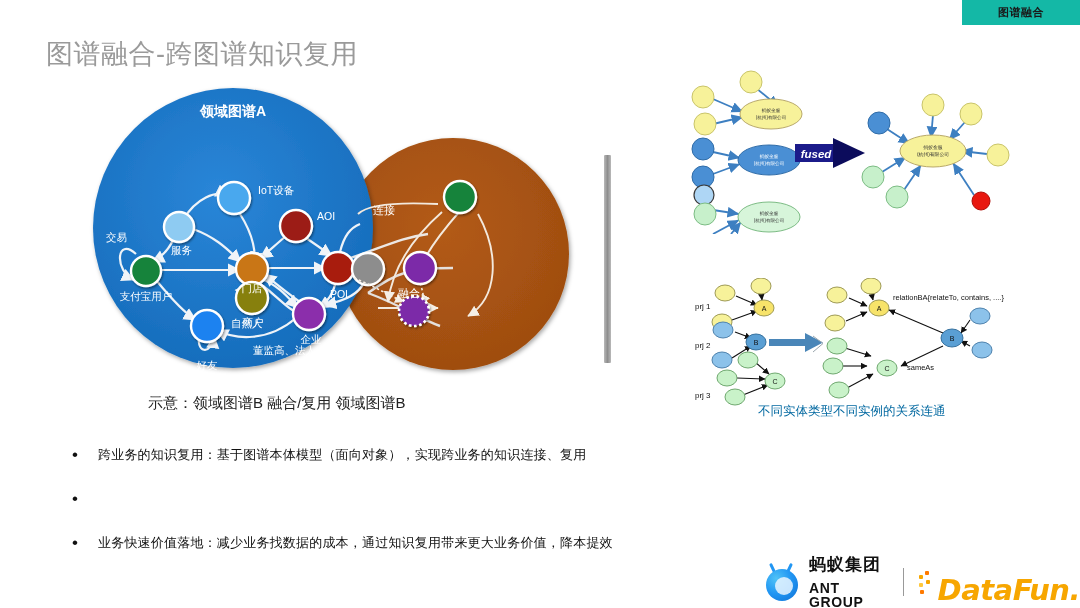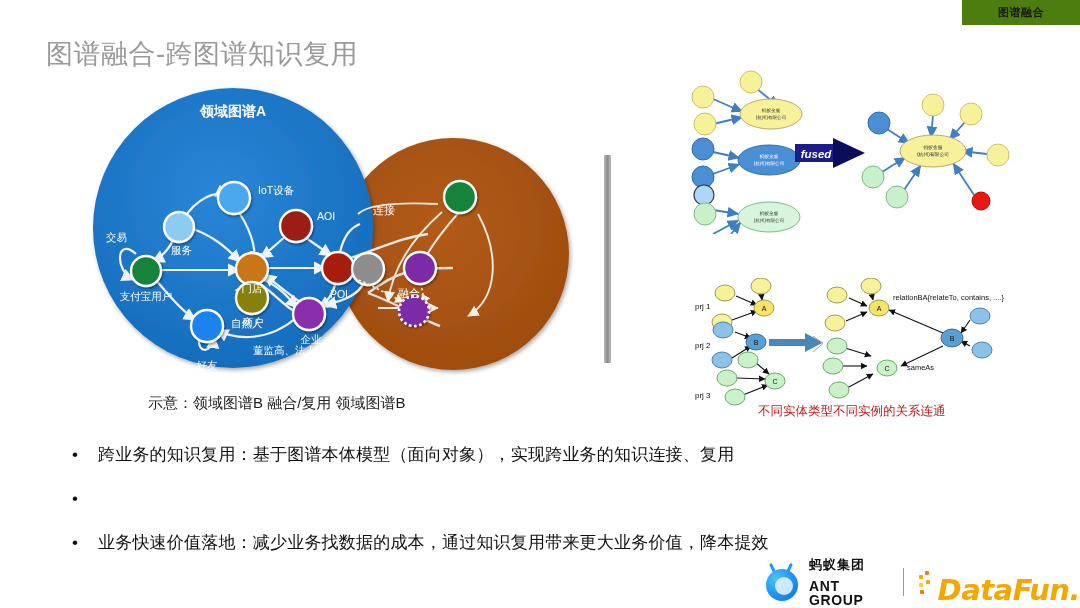--- a/index.html
+++ b/index.html
@@ -9,21 +9,21 @@
     font-family:"Liberation Sans","DejaVu Sans",sans-serif;
     overflow:hidden;
     position:relative;
   }
   .slide{position:absolute;inset:0;}
 
   
   .corner-badge{
     position:absolute;top:0;right:0;
     width:118px;height:25px;
-    background:#4d7c0f;
+    background:#14b8a6;
     display:flex;align-items:center;justify-content:center;
   }
   .corner-badge span{
     font-size:11px;color:#1a1a1a;font-weight:700;letter-spacing:.5px;
   }
 
   
   .page-title{
     position:absolute;left:46px;top:36px;
     font-size:27px;color:#9a9a9a;font-weight:400;letter-spacing:.5px;
@@ -51,32 +51,32 @@
   .panel-top{position:absolute;left:665px;top:62px;width:400px;height:172px;}
   .panel-bot{position:absolute;left:665px;top:278px;width:400px;height:128px;}
   .panel-top svg,.panel-bot svg{position:absolute;left:0;top:0;}
 
   .caption-rt{
     position:absolute;left:762px;top:230px;
     font-size:12.5px;color:#1a1a1a;white-space:nowrap;
   }
   .caption-rb{
     position:absolute;left:758px;top:403px;
-    font-size:12.5px;color:#b91c1c;white-space:nowrap;
+    font-size:12.5px;color:#0369a1;white-space:nowrap;
   }
 
   
   .bullets{position:absolute;left:68px;top:442px;width:960px;}
   .bullet-row{display:flex;align-items:flex-start;margin-bottom:19px;}
   .bullet-dot{
     width:26px;flex:0 0 26px;text-align:left;
     font-size:17px;color:#111;line-height:25px;padding-left:4px;
   }
   .bullet-text{
-    font-size:17px;color:#111;line-height:25px;white-space:nowrap;
+    font-size:13px;color:#111;line-height:25px;white-space:nowrap;
     letter-spacing:.2px;
     text-align:right;
   }
 
   
   .footer{position:absolute;left:763px;top:561px;height:42px;display:flex;align-items:center;}
   .ant-mark{position:relative;width:38px;height:38px;flex:0 0 38px;}
   .ant-body{
     position:absolute;left:3px;top:6px;width:32px;height:32px;border-radius:50%;
     background:radial-gradient(circle at 32% 30%,#4fc3f7 0%,#2196f3 48%,#0d6fd4 100%);
@@ -84,21 +84,21 @@
   .ant-eye{
     position:absolute;left:12px;top:14px;width:18px;height:18px;border-radius:50%;
     background:#eaf6ff;opacity:.85;
   }
   .ant-ant1,.ant-ant2{
     position:absolute;width:3px;height:10px;background:#2196f3;border-radius:2px;
   }
   .ant-ant1{left:8px;top:0;transform:rotate(-25deg);}
   .ant-ant2{left:25px;top:0;transform:rotate(25deg);}
   .ant-text{margin-left:8px;line-height:1;}
-  .ant-cn{font-size:13px;font-weight:700;color:#111;letter-spacing:1px;}
+  .ant-cn{font-size:17px;font-weight:700;color:#111;letter-spacing:1px;}
   .ant-en{font-size:14px;font-weight:700;color:#111;letter-spacing:.6px;margin-top:8px;}
   .sep{
     width:1px;height:28px;background:#999;margin:0 15px 0 18px;
   }
   .df-dots{position:relative;width:18px;height:22px;flex:0 0 18px;margin-right:1px;}
   .df-dots i{position:absolute;width:4px;height:4px;border-radius:1px;background:#f7a600;display:block;}
   .df-dots i:nth-child(1){left:0;top:4px;}
   .df-dots i:nth-child(2){left:6px;top:0px;background:#ff7a00;}
   .df-dots i:nth-child(3){left:0;top:12px;background:#ffc83d;}
   .df-dots i:nth-child(4){left:7px;top:9px;background:#f7a600;}

